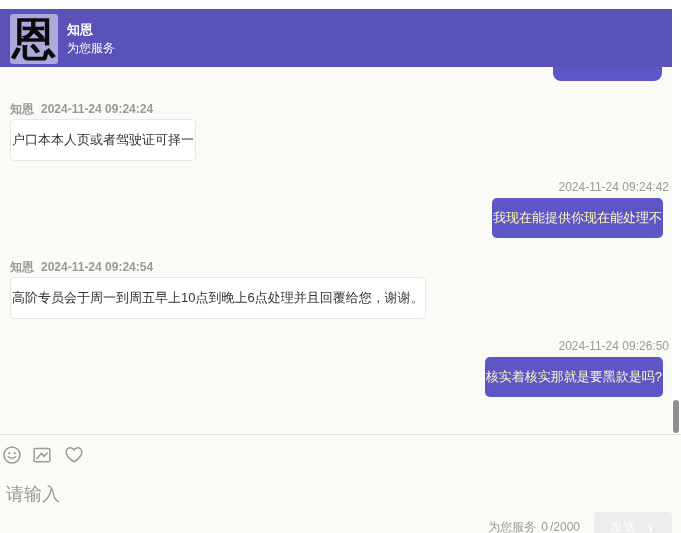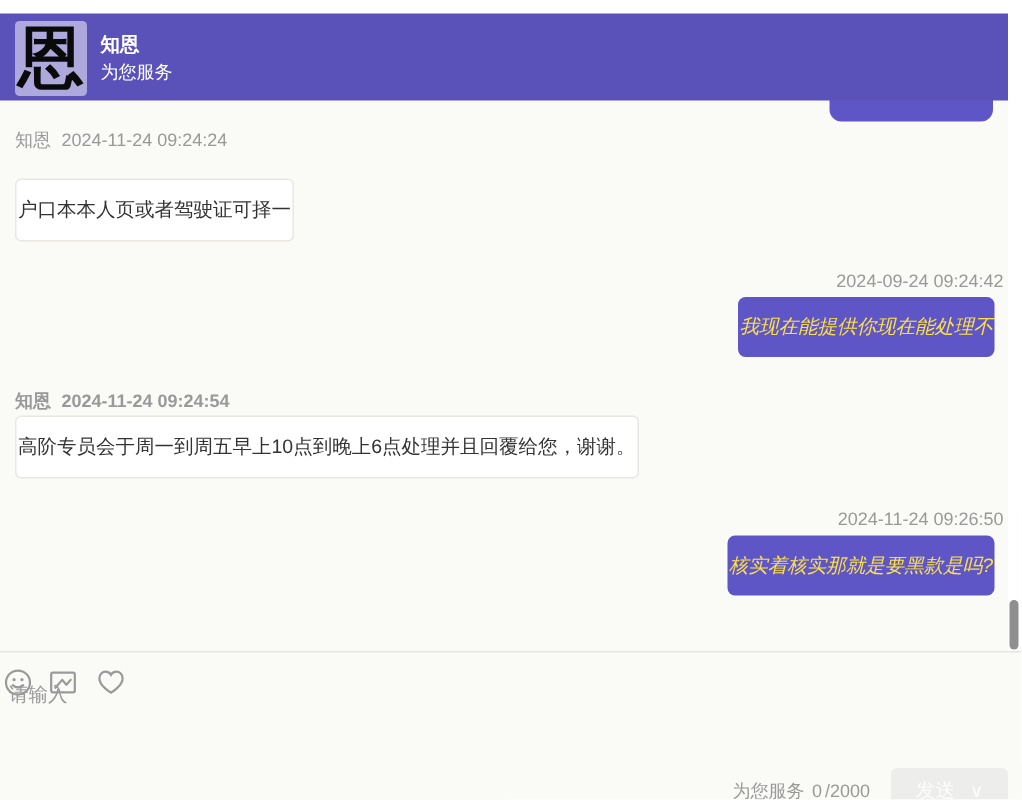--- a/index.html
+++ b/index.html
@@ -23,64 +23,64 @@
   .logo{width:48px;height:50px;margin-left:10px;margin-top:2px;background:rgba(255,255,255,0.5);border-radius:3px;
         font-family:"DejaVu Serif","Liberation Serif",serif;font-weight:bold;font-size:44px;line-height:50px;
         color:#0a0a0a;text-align:center;}
   .brand{margin-left:9px;color:#fff;}
   .brand-name{font-size:13px;font-weight:bold;line-height:17px;}
   .tagline{font-size:12px;line-height:16px;margin-top:2px;}
 
   
   .chat{position:absolute;top:0;left:0;width:681px;height:434px;}
   .bubble{font-size:13px;line-height:16px;border-radius:5px;padding:12px 1px;display:inline-block;}
-  .bubble.out{background:var(--bubble-out-bg);color:#fde047;font-style:italic;}
+  .bubble.out{background:var(--bubble-out-bg);color:#fef9c3;}
   .bubble.in{background:var(--bubble-in-bg);color:var(--dark-text);border:1px solid var(--bubble-in-border);border-radius:4px;}
   .meta{font-size:12px;color:var(--muted-text);white-space:nowrap;}
   .meta .sender{margin-right:7px;}
   .abs{position:absolute;}
 
   .partial-bubble{position:absolute;top:45px;right:19px;width:109px;height:36px;background:var(--bubble-out-bg);border-radius:8px;z-index:1;}
 
   
   .scroll-track{position:absolute;top:0;right:0;width:9px;height:434px;background:#ffffff;z-index:6;}
   .scroll-thumb{position:absolute;bottom:1px;left:1px;width:6px;height:33px;background:#8f8f8f;border-radius:3px;}
 
   .divider{position:absolute;top:434px;left:0;width:681px;height:1px;background:#e4e4e1;}
 
   
   .toolbar-btn{position:absolute;top:445px;width:20px;height:20px;cursor:pointer;}
   .toolbar-btn svg{display:block;}
-  .composer-input{position:absolute;top:454px;left:6px;width:440px;height:48px;border:none;outline:none;background:transparent;
-        resize:none;font-family:Liberation Mono, monospace;font-size:13px;color:var(--dark-text);}
+  .composer-input{position:absolute;top:482px;left:6px;width:440px;height:48px;border:none;outline:none;background:transparent;
+        resize:none;font-family:Liberation Mono, monospace;font-size:18px;color:var(--dark-text);}
   .composer-input::placeholder{color:var(--muted-text);opacity:1;}
 
   .char-count{position:absolute;top:519px;right:101px;font-size:12px;color:var(--muted-text);white-space:nowrap;}
   .char-count .num{margin:0 2px 0 5px;}
   .send-btn{position:absolute;top:512px;right:9px;width:78px;height:30px;background:#ededeb;border:none;border-radius:4px;
         color:#fdfdfd;font-size:13px;display:flex;align-items:center;justify-content:center;gap:10px;cursor:pointer;
         font-family:"Liberation Sans","DejaVu Sans",sans-serif;}
   .send-btn .chev{font-size:12px;color:#fdfdfd;}
 </style>
 </head>
 <body>
 
 <div class="page">
   <div class="topstrip"></div>
 
   <div class="chat">
 
     <div class="partial-bubble"></div>
 
-    <div class="abs meta" style="left:10px;top:85px;">
+    <div class="abs meta" style="left:10px;top:101px;font-weight:bold;">
       <span class="sender">知恩</span><span>2024-11-24 09:24:24</span>
     </div>
     <div class="abs bubble in" style="left:10px;top:119px;">户口本本人页或者驾驶证可择一</div>
 
-    <div class="abs meta" style="right:12px;top:180px;">2024-09-24 09:24:42</div>
+    <div class="abs meta" style="right:12px;top:180px;">2024-11-24 09:24:42</div>
     <div class="abs bubble out" style="right:18px;top:198px;">我现在能提供你现在能处理不</div>
 
     <div class="abs meta" style="left:10px;top:259px;font-weight:bold;">
       <span class="sender">知恩</span><span>2024-11-24 09:24:54</span>
     </div>
     <div class="abs bubble in" style="left:10px;top:277px;">高阶专员会于周一到周五早上10点到晚上6点处理并且回覆给您，谢谢。</div>
 
     <div class="abs meta" style="right:12px;top:339px;">2024-11-24 09:26:50</div>
     <div class="abs bubble out" style="right:18px;top:357px;">核实着核实那就是要黑款是吗?</div>
   </div>

